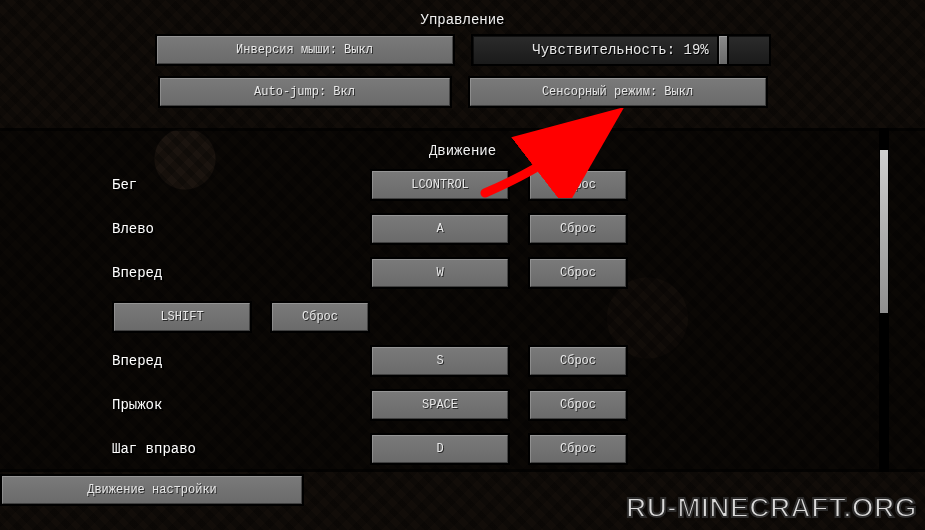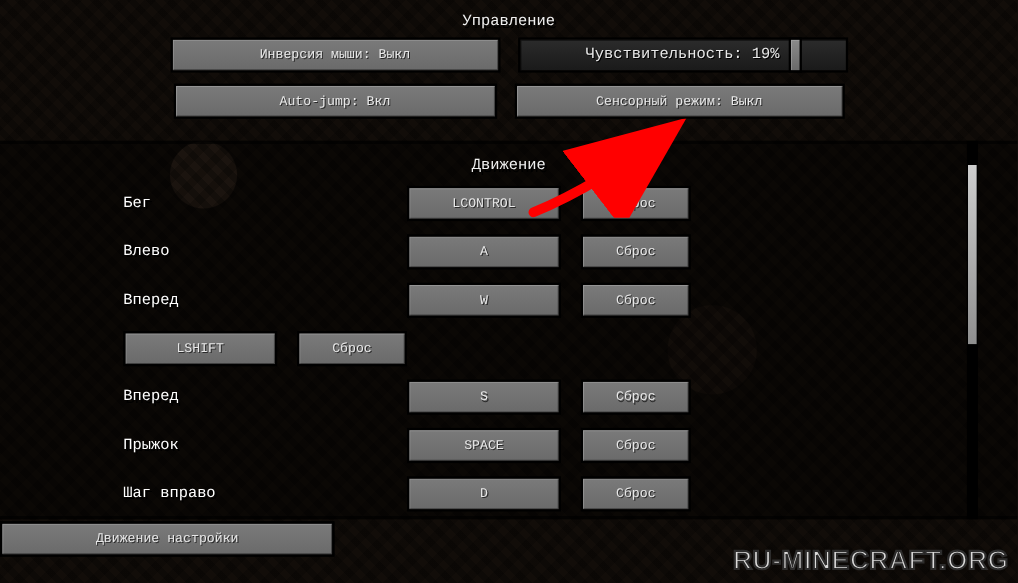--- a/index.html
+++ b/index.html
@@ -136,21 +136,21 @@
     width: 160px; height: 90px;
     pointer-events: none;
   }
 
   
   .watermark {
     position: absolute;
     right: 8px; bottom: 6px;
     font-family: Arial, sans-serif;
     font-weight: bold;
-    font-size: 24px;
+    font-size: 28px;
     color: #fff;
     -webkit-text-stroke: 2px #333;
     text-shadow: 0 0 4px rgba(0,0,0,0.6);
     opacity: 0.85;
     letter-spacing: 0.5px;
   }
 </style>
 </head>
 <body>
 

